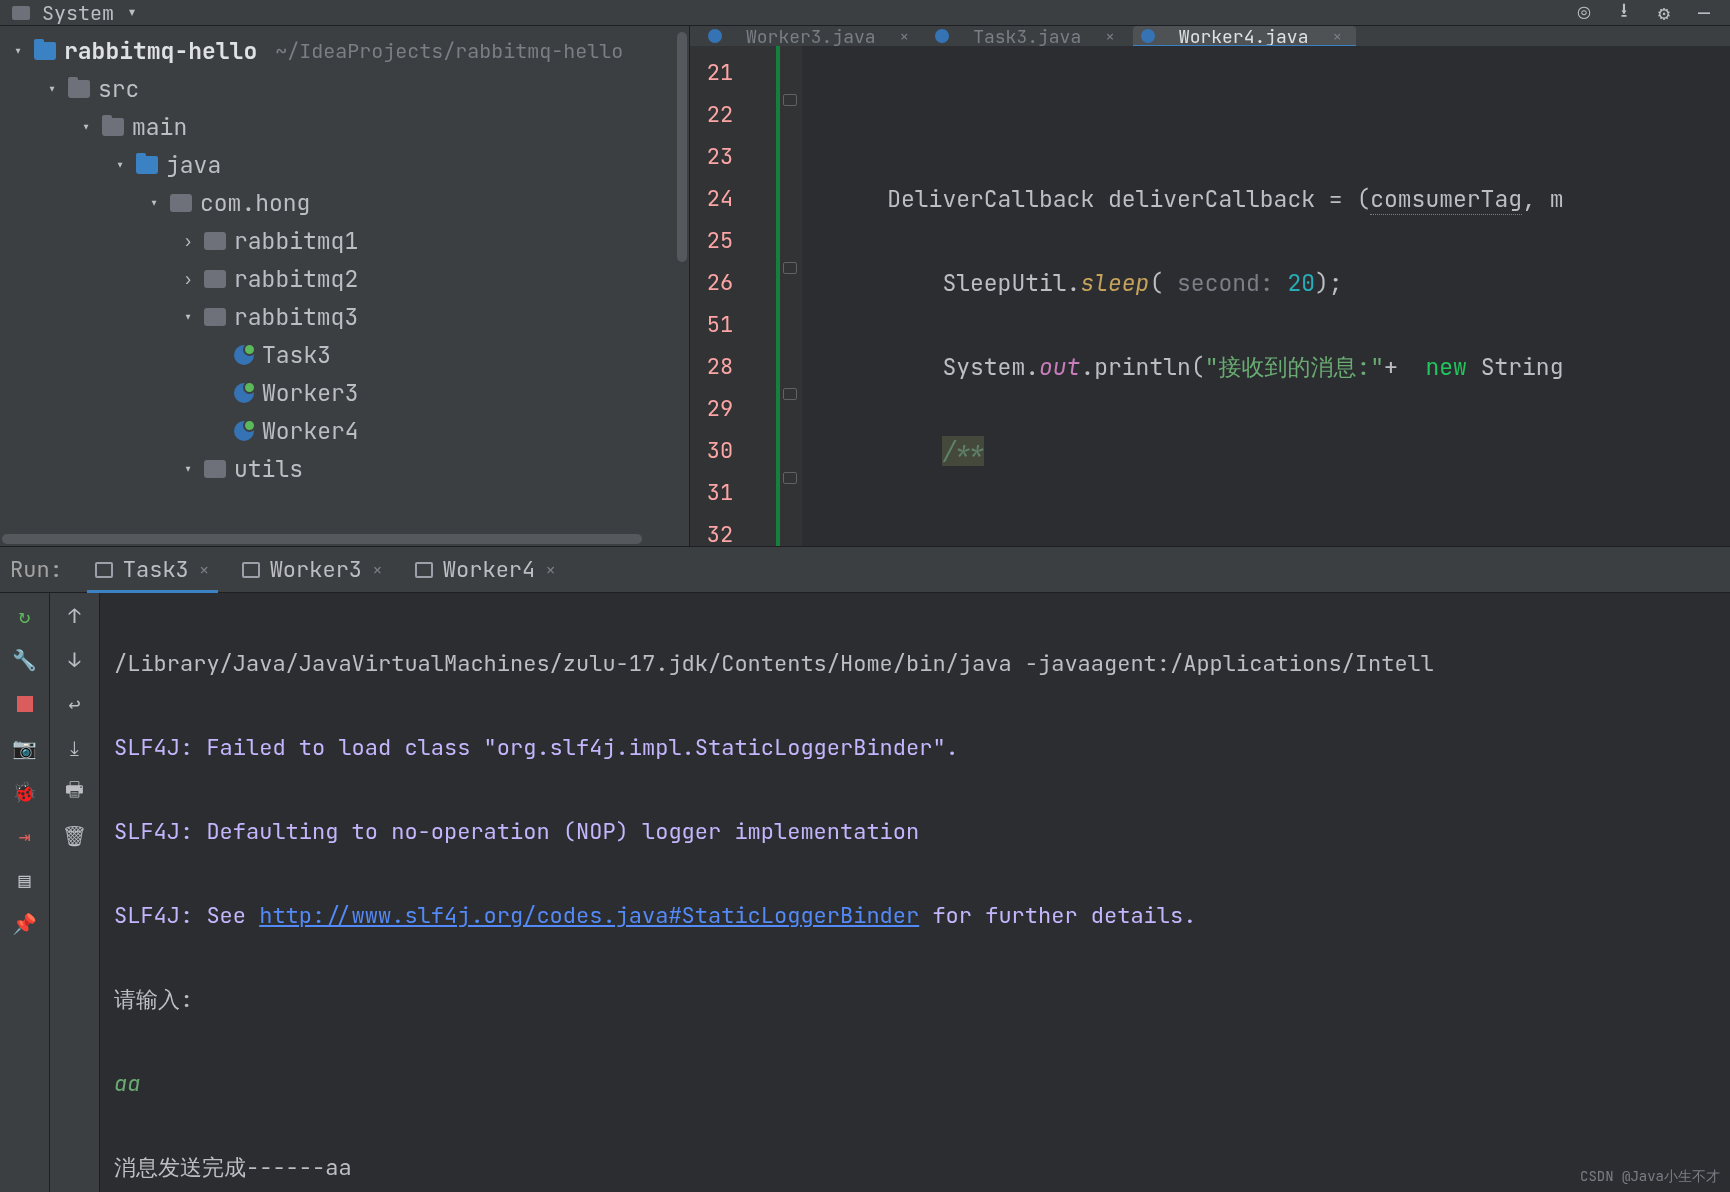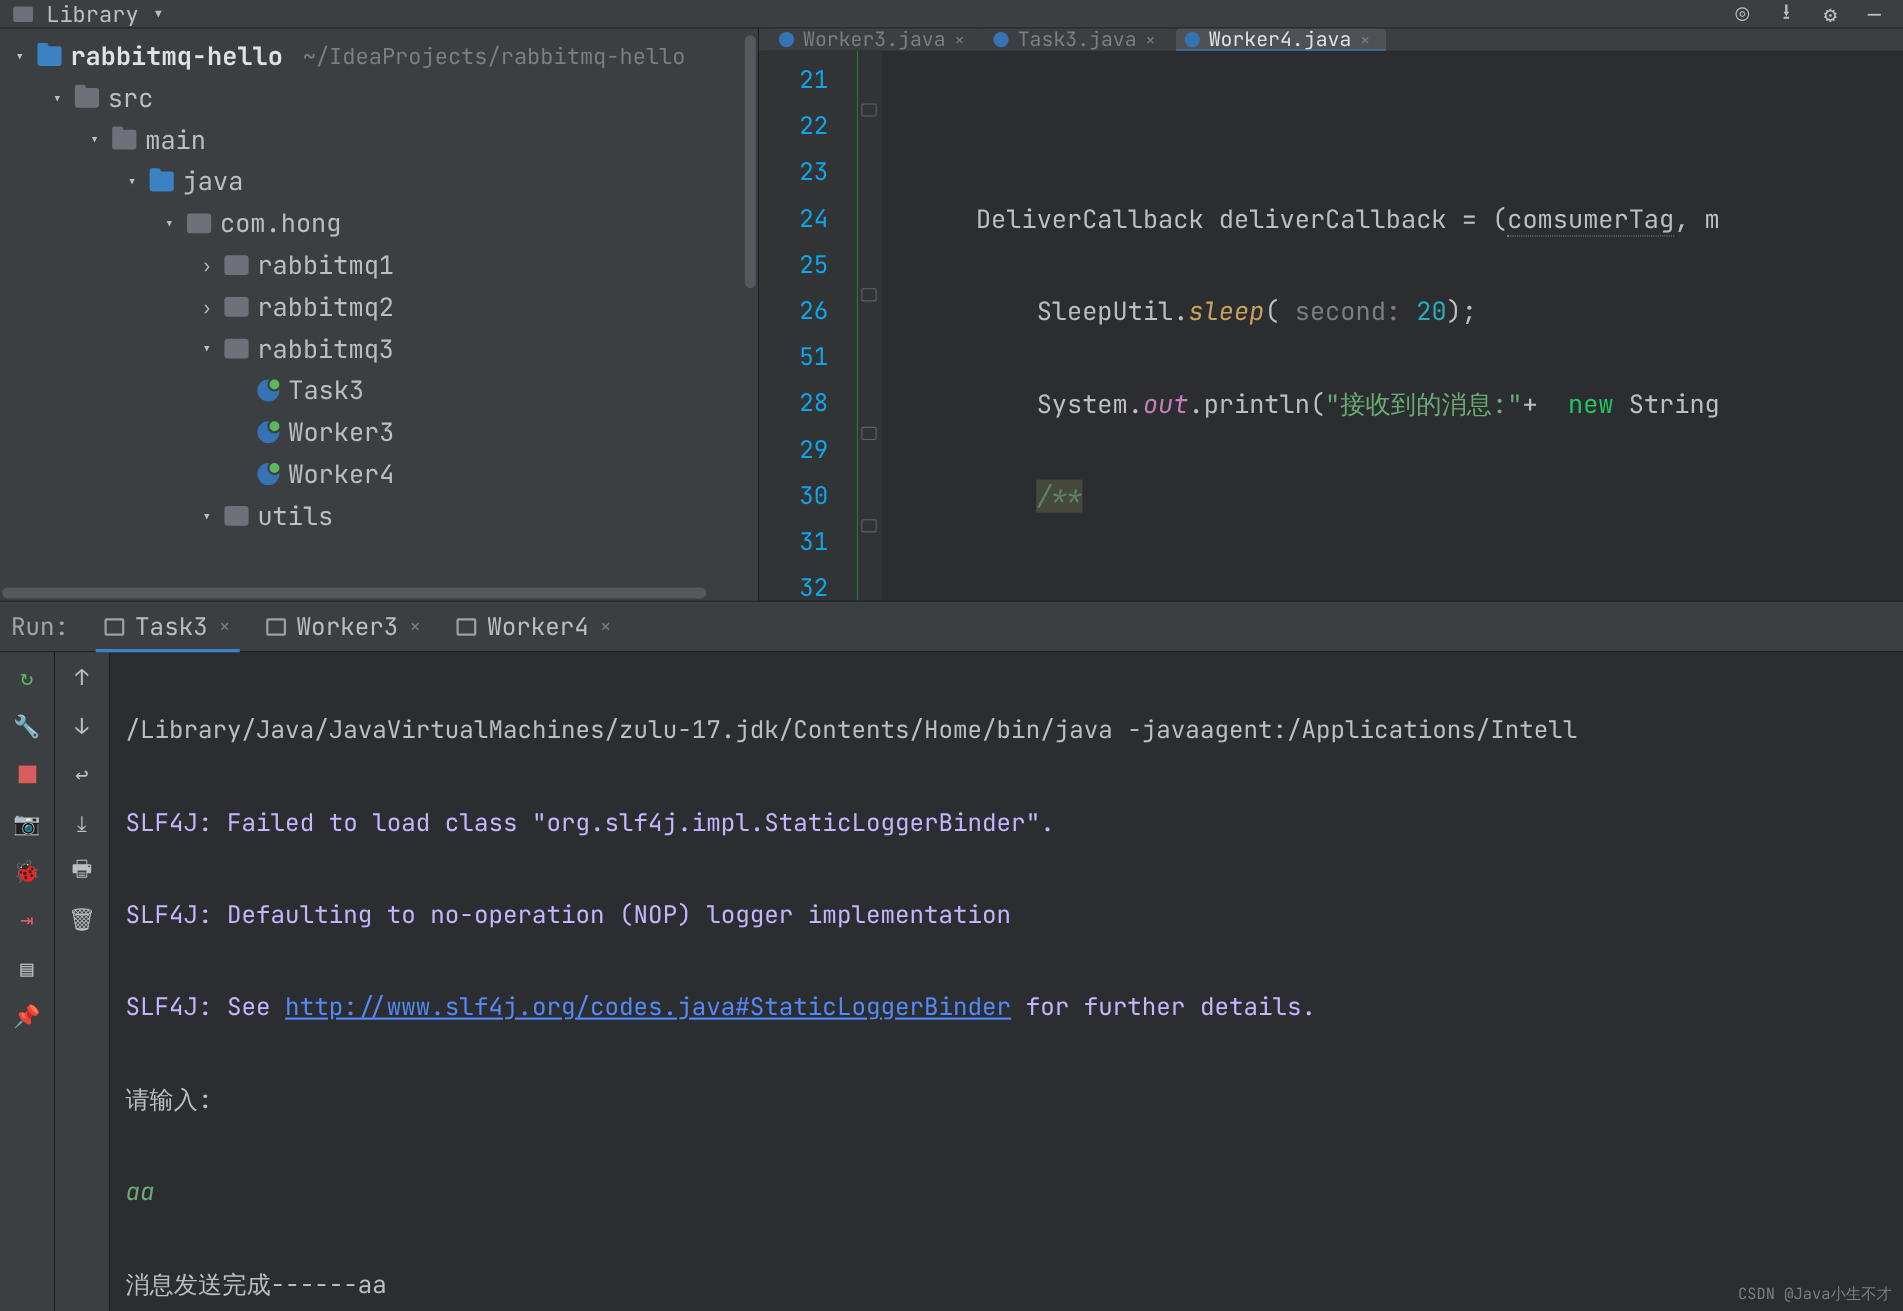--- a/index.html
+++ b/index.html
@@ -115,21 +115,21 @@
     overflow:hidden;
   }
   .etab{
     height:20px;
     display:flex;
     align-items:center;
     padding:0 14px 0 8px;
     background:#3c3f41;
     color:#7a7e85;
     font-size:18px;
-    gap:8px;
+    gap:24px;
     border-top-left-radius:4px;
     border-top-right-radius:4px;
     position:relative;
     white-space:nowrap;
   }
   .etab.active{
     background:#4e5254;
     color:#dfe1e5;
   }
   .etab.active::after{
@@ -139,24 +139,24 @@
   .etab .jic{width:14px;height:14px;border-radius:50%;background:#3573b5;}
   .editor-body{
     flex:1;
     display:flex;
     overflow:hidden;
     font-size:23px;
   }
   .gutter{
     width:90px;
     background:#313335;
-    color:#0ea5e9;
-    text-align:right;
+    color:#fca5a5;
+    text-align:center;
     padding:6px 26px 0 0;
-    border-right:1px solid #15803d;
+    border-right:4px solid #15803d;
     position:relative;
     font-size:22px;
   }
   .gutter .ln{height:42px;line-height:42px;}
   .fold-col{
     width:22px;
     background:#313335;
     position:relative;
   }
   .fold-mark{
@@ -256,21 +256,21 @@
     position:fixed;right:10px;bottom:6px;color:#7a7e85;font-size:14px;
   }
 </style>
 </head>
 <body>
 
 <div class="root">
 
   <div class="top-strip">
     <span class="proj-ic"></span>
-    <span>Library</span>
+    <span>System</span>
     <span style="color:#bcbec4">▾</span>
     <span class="spacer"></span>
     <span class="tbtn">◎</span>
     <span class="tbtn">⭳</span>
     <span class="tbtn">⚙</span>
     <span class="tbtn">—</span>
   </div>
 
   <div class="main-split">
 

